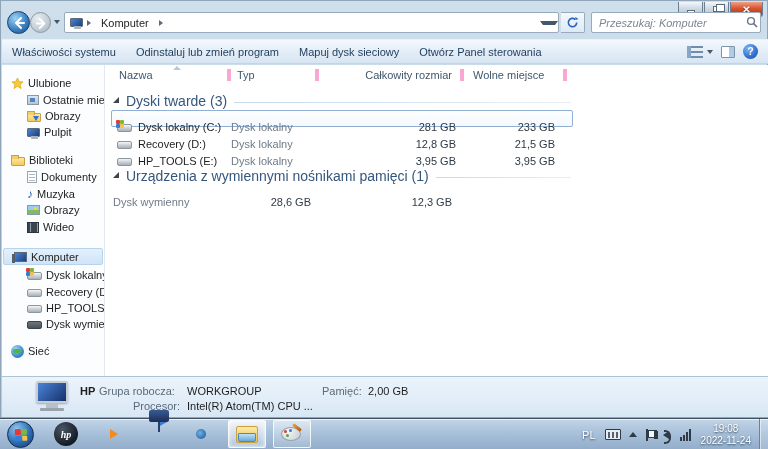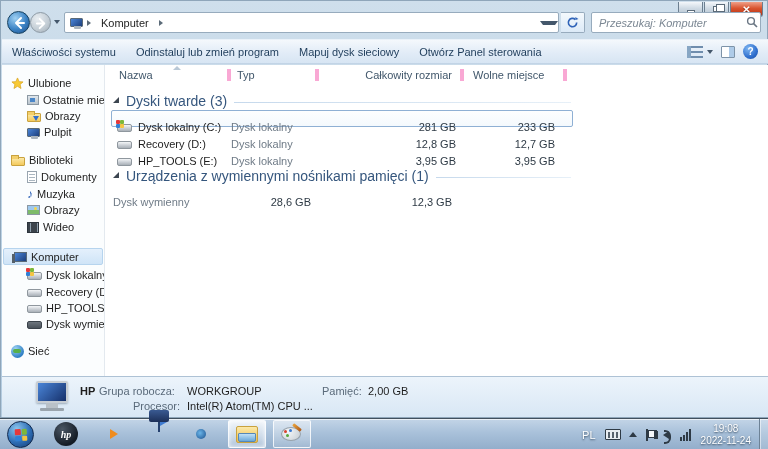--- a/index.html
+++ b/index.html
@@ -364,21 +364,21 @@
         <span class="tot">281 GB</span>
         <span class="fr">233 GB</span>
       </div>
       <div class="lgrid lrow" style="top:62px">
         <span class="nm">
             <span class="i disk"></span>
             <b style="font-weight:normal">Recovery (D:)</b>
           </span>
         <span class="ty">Dysk lokalny</span>
         <span class="tot">12,8 GB</span>
-        <span class="fr">12,7 GB</span>
+        <span class="fr">21,5 GB</span>
       </div>
       <div class="lgrid lrow" style="top:79px">
         <span class="nm">
             <span class="i disk"></span>
             <b style="font-weight:normal">HP_TOOLS (E:)</b>
           </span>
         <span class="ty">Dysk lokalny</span>
         <span class="tot">3,95 GB</span>
         <span class="fr">3,95 GB</span>
       </div>

